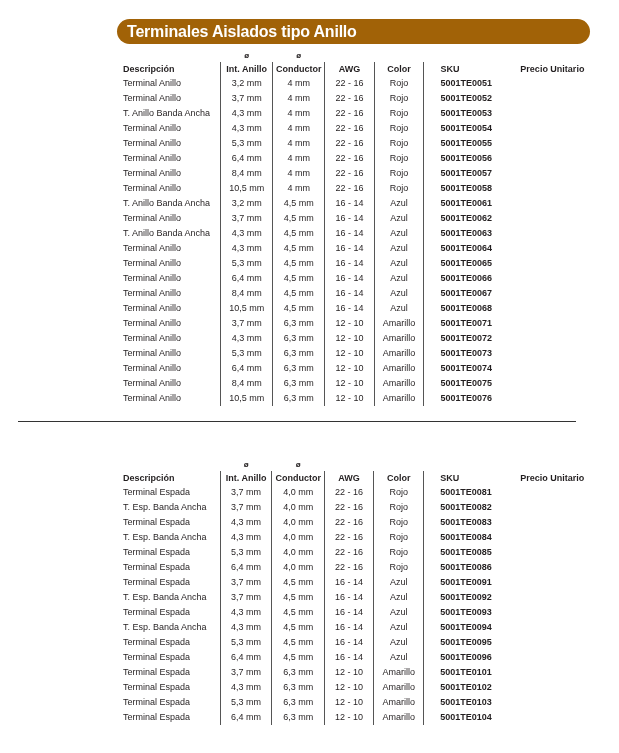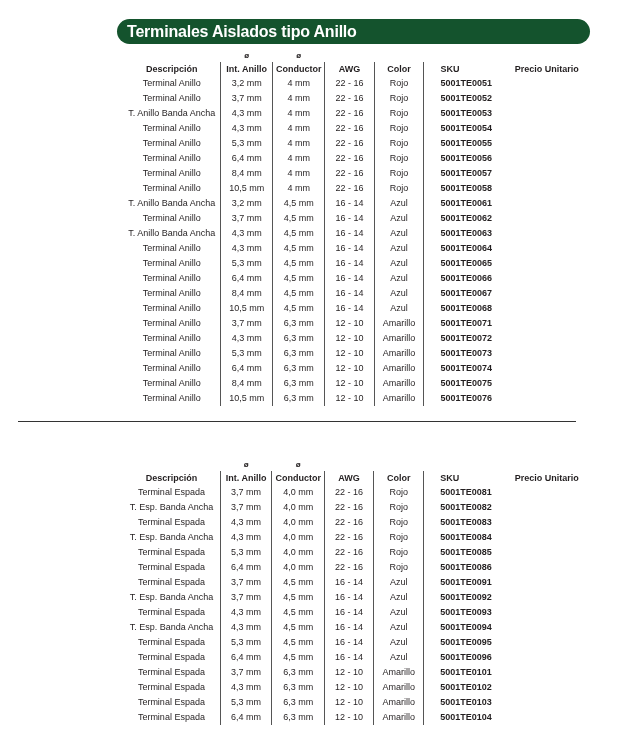--- a/index.html
+++ b/index.html
@@ -1,31 +1,31 @@
 <!DOCTYPE html>
 <html><head>
 <meta charset="utf-8">
 <style>
   html, body { margin: 0; padding: 0; background: #ffffff; }
   body { width: 619px; height: 753px; position: relative; overflow: hidden;
          font-family: "Liberation Sans", sans-serif; color: #231f20; }
   .section { position: absolute; left: 117px; width: 473px; }
-  .banner { height: 25px; background: #14532d; border-radius: 0 13px 13px 13px;
+  .banner { height: 25px; background: #a16207; border-radius: 0 13px 13px 13px;
             border-top-left-radius: 13px; border-bottom-left-radius: 13px;
             color: #ffffff; font-weight: bold; font-size: 16px; line-height: 25px;
             padding-left: 10px; box-sizing: border-box; letter-spacing: -0.2px; }
   table { border-collapse: collapse; position: absolute; left: 6px; table-layout: fixed; }
   th, td { padding: 0; font-size: 9px; height: 15px; line-height: 15px; white-space: nowrap; }
   th { font-weight: bold; vertical-align: bottom; }
   .hdr-top th { height: 12px; line-height: 12px; font-size: 8px; }
   .hdr th { height: 14px; line-height: 14px; }
-  .c-desc { width: 100px; text-align: center; }
+  .c-desc { width: 100px; text-align: left; }
   .c-int, .c-cond, .c-awg, .c-color { width: 53px; text-align: center; border-left: 1px solid #555; }
   .c-sku { width: 80px; text-align: left; padding-left: 16px; border-left: 1px solid #555; font-weight: bold; }
-  .c-price { width: 78px; text-align: left; }
+  .c-price { width: 78px; text-align: center; }
   .hdr-top th { border-left: none; }
   .hdr th.c-int, .hdr th.c-cond, .hdr th.c-awg, .hdr th.c-color, .hdr th.c-sku { border-left: 1px solid #555; }
   .divider { position: absolute; left: 18px; top: 421px; width: 558px; height: 1px; background: #333; }
 </style>
 </head>
 <body>
 
 <div class="section" style="top:19px; height:385px;">
   <div class="banner">Terminales Aislados tipo Anillo</div>
   <table style="top:31px;">

